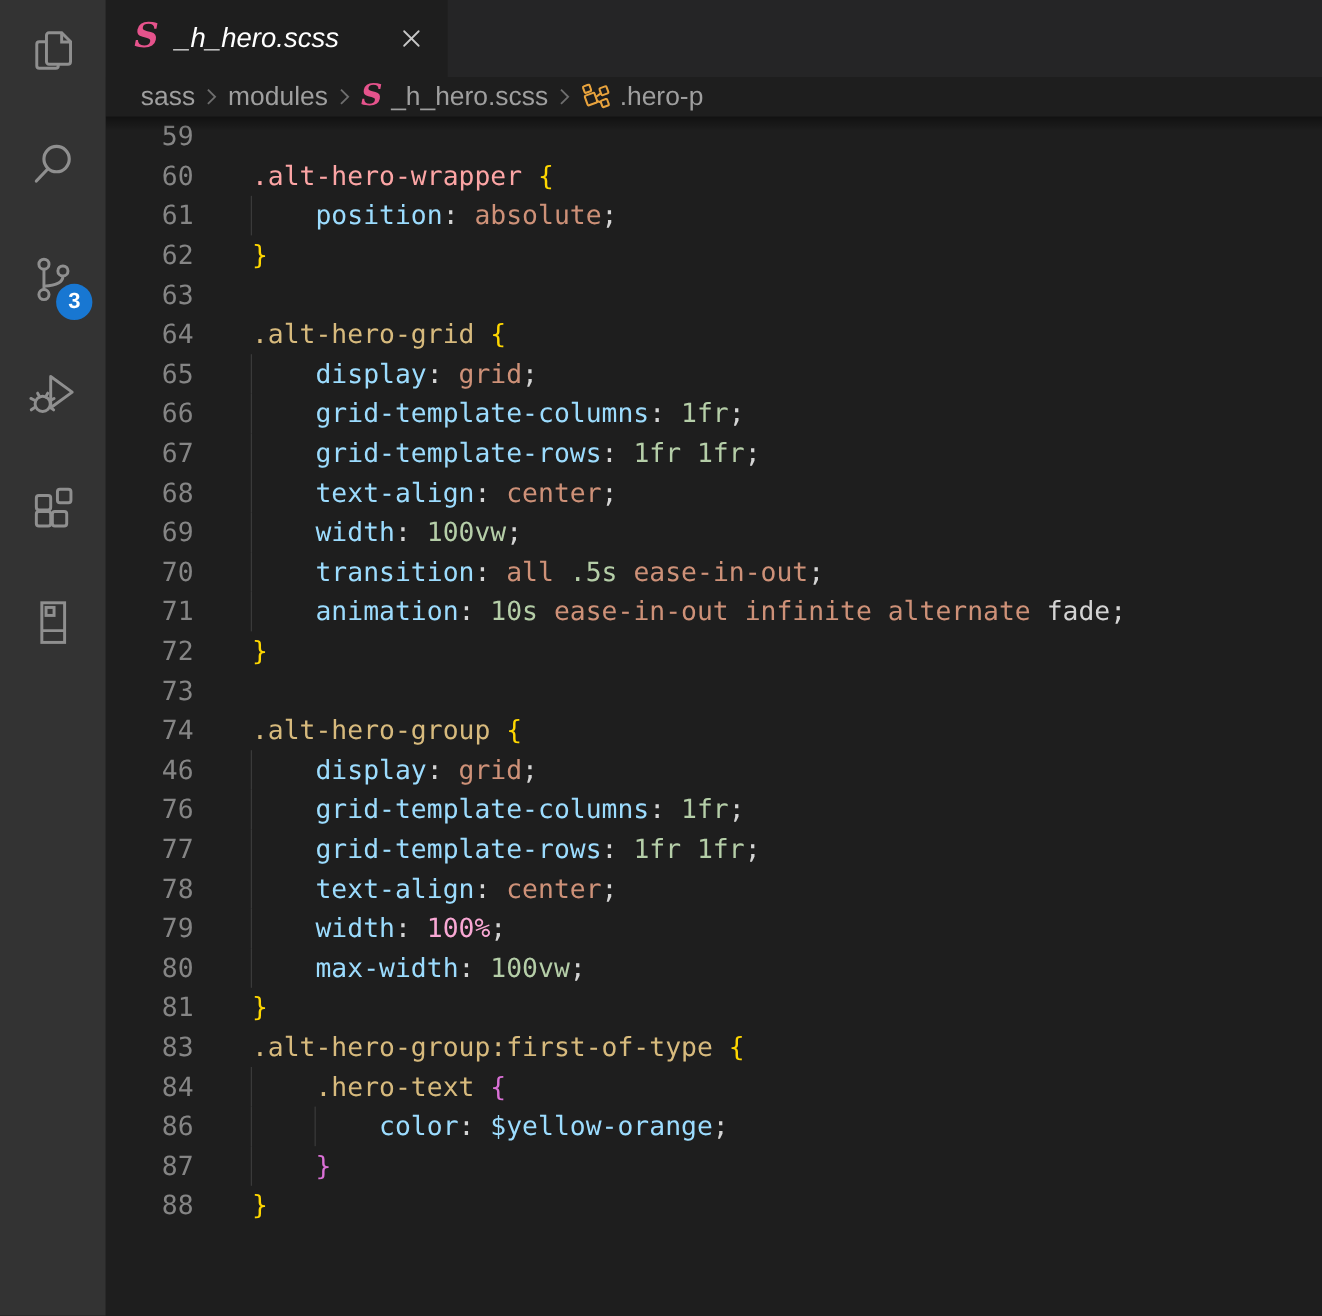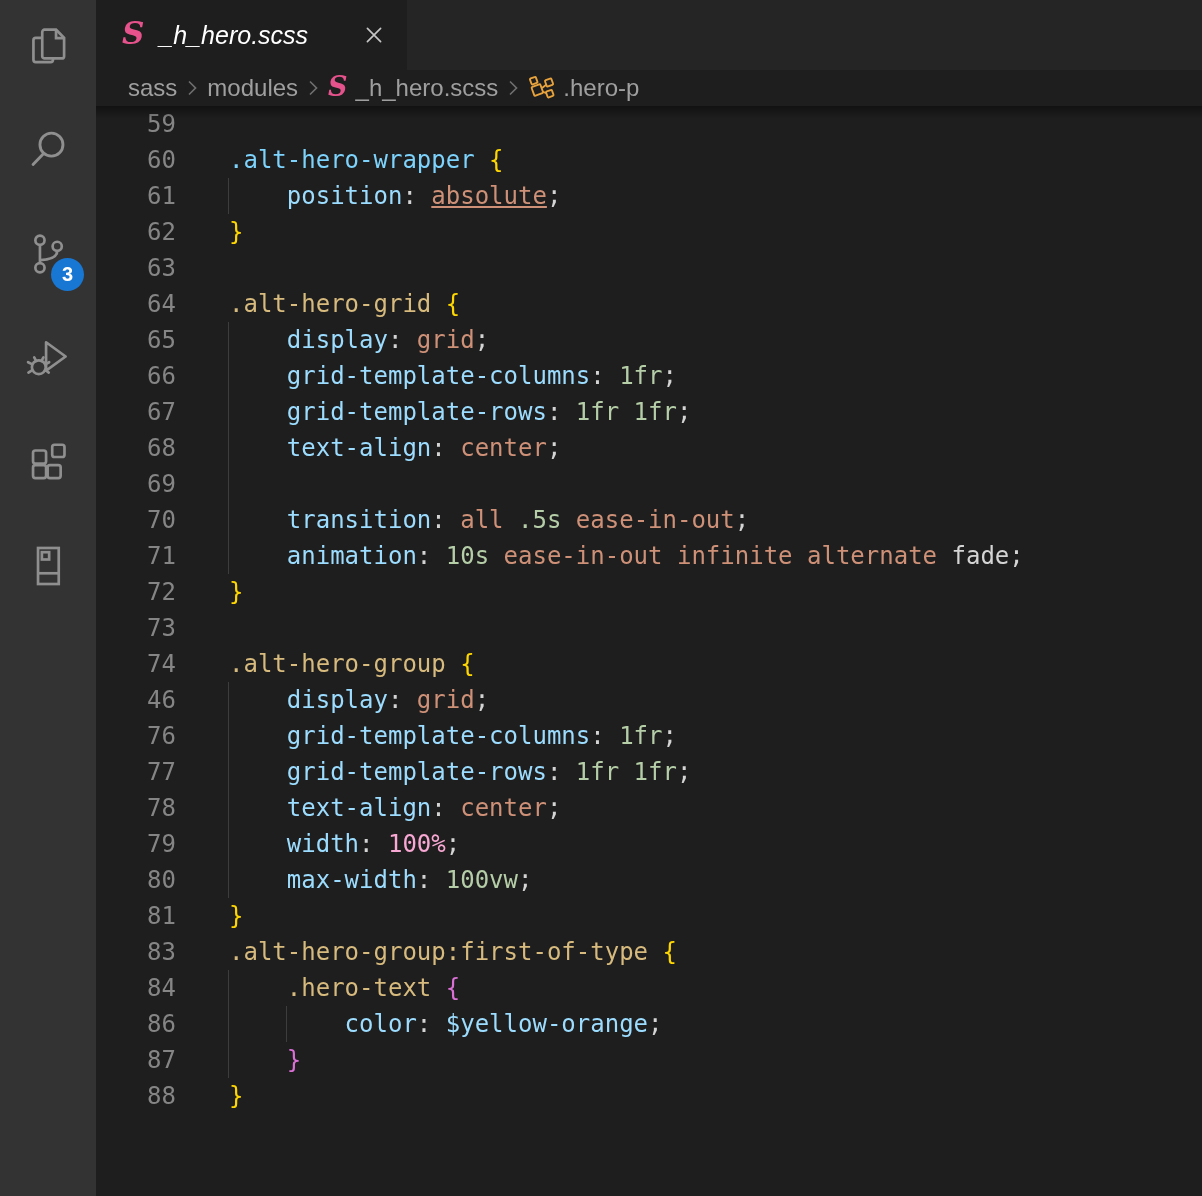--- a/index.html
+++ b/index.html
@@ -156,25 +156,25 @@
   <div class="scroll-shadow"></div>
 
   <div class="editor">
     <div id="code-lines">
         <div class="row">
           <div class="ln">59</div>
           <div class="code"></div>
         </div>
         <div class="row">
           <div class="ln">60</div>
-          <div class="code"><span style="color: #7dd3fc; margin-top: 44px;">.alt-hero-wrapper </span><span style="color: rgb(255, 215, 0);">{</span></div>
+          <div class="code"><span style="color: #fca5a5; margin-top: 44px;">.alt-hero-wrapper </span><span style="color: rgb(255, 215, 0);">{</span></div>
         </div>
         <div class="row">
           <div class="ln">61</div>
-          <div class="code"><span style="color: rgb(212, 212, 212);">    </span><span style="color: rgb(156, 220, 254);">position</span><span style="color: rgb(212, 212, 212);">: </span><span style="color: rgb(206, 145, 120); text-decoration: underline;">absolute</span><span style="color: rgb(212, 212, 212);">;</span></div>
+          <div class="code"><span style="color: rgb(212, 212, 212);">    </span><span style="color: rgb(156, 220, 254);">position</span><span style="color: rgb(212, 212, 212);">: </span><span style="color: rgb(206, 145, 120);">absolute</span><span style="color: rgb(212, 212, 212);">;</span></div>
           <i class="guide" style="left: 132px;"></i>
         </div>
         <div class="row">
           <div class="ln">62</div>
           <div class="code"><span style="color: rgb(255, 215, 0);">}</span></div>
         </div>
         <div class="row">
           <div class="ln">63</div>
           <div class="code"></div>
         </div>
@@ -197,20 +197,21 @@
           <div class="code"><span style="color: rgb(212, 212, 212);">    </span><span style="color: rgb(156, 220, 254);">grid-template-rows</span><span style="color: rgb(212, 212, 212);">: </span><span style="color: rgb(181, 206, 168);">1fr 1fr</span><span style="color: rgb(212, 212, 212);">;</span></div>
           <i class="guide" style="left: 132px;"></i>
         </div>
         <div class="row">
           <div class="ln">68</div>
           <div class="code"><span style="color: rgb(212, 212, 212);">    </span><span style="color: rgb(156, 220, 254);">text-align</span><span style="color: rgb(212, 212, 212);">: </span><span style="color: rgb(206, 145, 120);">center</span><span style="color: rgb(212, 212, 212);">;</span></div>
           <i class="guide" style="left: 132px;"></i>
         </div>
         <div class="row">
           <div class="ln">69</div>
+          <div class="code"><span style="color: rgb(212, 212, 212);">    </span><span style="color: rgb(156, 220, 254);">width</span><span style="color: rgb(212, 212, 212);">: </span><span style="color: rgb(181, 206, 168);">100vw</span><span style="color: rgb(212, 212, 212);">;</span></div>
           <i class="guide" style="left: 132px;"></i>
         </div>
         <div class="row">
           <div class="ln">70</div>
           <div class="code"><span style="color: rgb(212, 212, 212);">    </span><span style="color: rgb(156, 220, 254);">transition</span><span style="color: rgb(212, 212, 212);">: </span><span style="color: rgb(206, 145, 120);">all</span><span style="color: rgb(212, 212, 212);"> </span><span style="color: rgb(181, 206, 168);">.5s</span><span style="color: rgb(212, 212, 212);"> </span><span style="color: rgb(206, 145, 120);">ease-in-out</span><span style="color: rgb(212, 212, 212);">;</span></div>
           <i class="guide" style="left: 132px;"></i>
         </div>
         <div class="row">
           <div class="ln">71</div>
           <div class="code"><span style="color: rgb(212, 212, 212);">    </span><span style="color: rgb(156, 220, 254);">animation</span><span style="color: rgb(212, 212, 212);">: </span><span style="color: rgb(181, 206, 168);">10s</span><span style="color: rgb(212, 212, 212);"> </span><span style="color: rgb(206, 145, 120);">ease-in-out infinite alternate</span><span style="color: rgb(212, 212, 212);"> fade</span><span style="color: rgb(212, 212, 212);">;</span></div>

